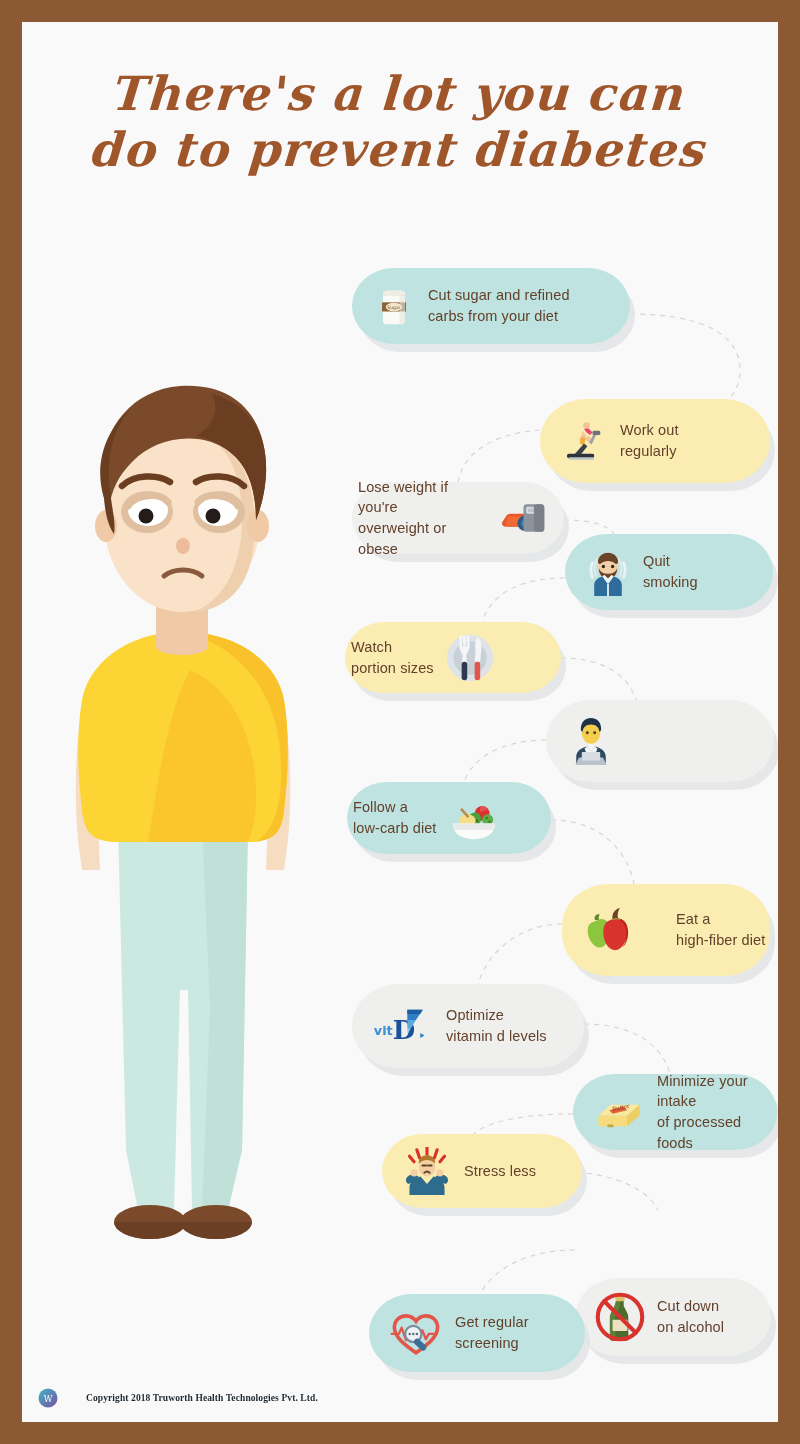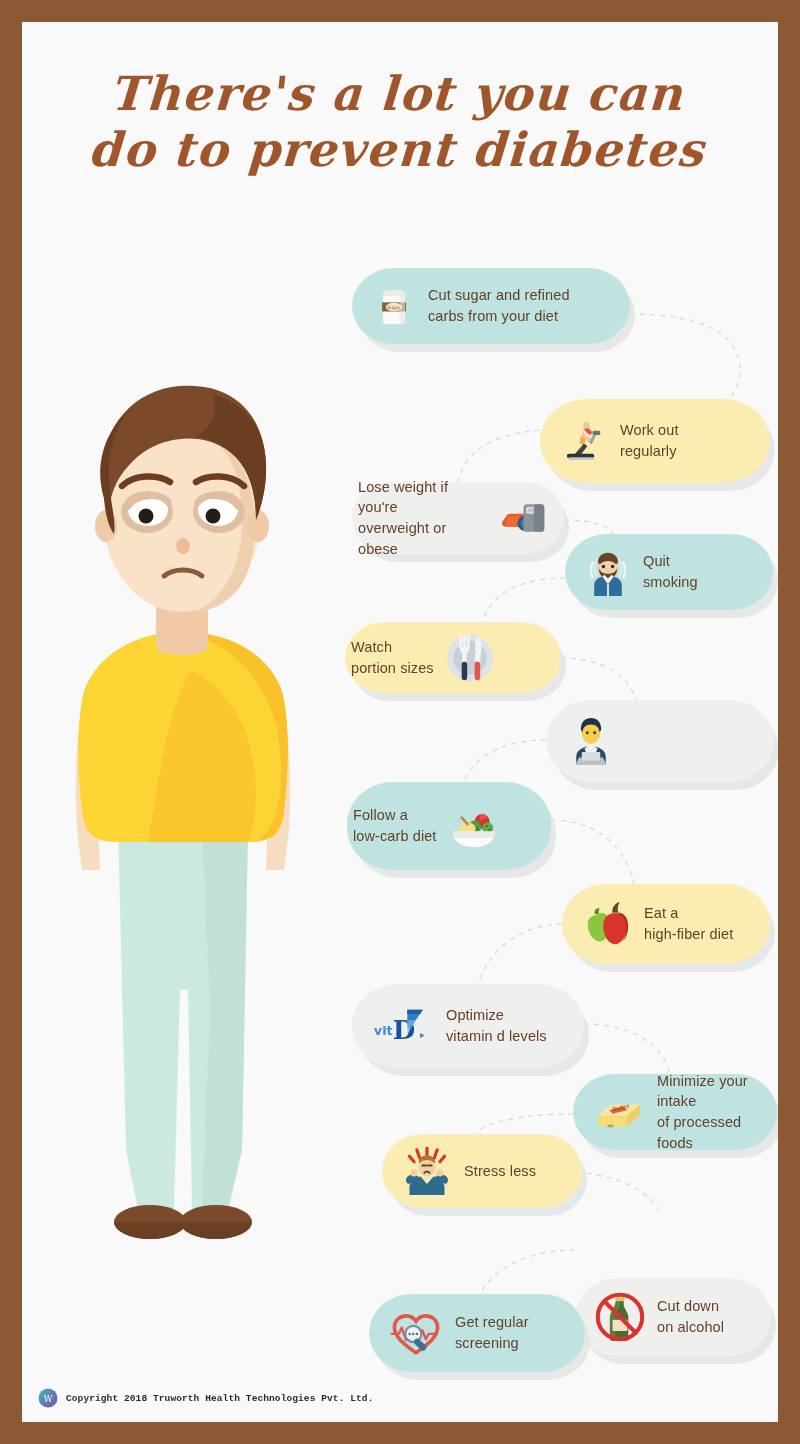--- a/index.html
+++ b/index.html
@@ -94,25 +94,26 @@
   
   #footer {
     position: absolute;
     left: 16px;
     bottom: 14px;
     display: flex;
     align-items: center;
     gap: 8px;
   }
   #footer .fcap {
-    font-family: Liberation Mono, monospace;
+    font-family: Liberation Serif, serif;
     font-size: 9.5px;
     font-weight: 700;
     color: #1E2A32;
     letter-spacing: .1px;
+    margin-left: 20px;
   }
 </style>
 </head>
 <body>
 
 <div id="poster">
 
   <div class="title-wrap">
     <div class="title-line l1">There's a lot you can</div>
     <div class="title-line l2">do to prevent diabetes</div>
@@ -279,41 +280,41 @@
         <path d="M26 38h3l1 6-2 4-2-4z" fill="#C0392B"></path>
         <ellipse cx="27" cy="17" rx="10" ry="12" fill="#F5CE4E"></ellipse>
         <path d="M16 13c0-8 5-12 11-12s11 4 11 12c0 2-1 3-2 3 0-5-4-8-9-8s-9 3-9 8c-1 0-2-1-2-3z" fill="#1F3346"></path>
         <circle cx="23" cy="17" r="1.6" fill="#4A3B1E"></circle>
         <circle cx="31" cy="17" r="1.6" fill="#4A3B1E"></circle>
         <path d="M14 44h26l4 8H10z" fill="#B9C2CB"></path>
         <rect x="17" y="38" width="20" height="9" rx="1" fill="#D7DDE3"></rect>
       </svg>
         </span>
       </div>
-      <div class="bubble teal icon-right" style="left: 325px; top: 760px; width: 204px; height: 88px;">
+      <div class="bubble teal icon-right" style="left: 325px; top: 760px; width: 204px; height: 72px;">
         <span class="btext">Follow a
 low-carb diet</span>
         <span class="icon">
           <svg width="52" height="46" viewBox="0 0 56 50">
         <circle cx="38" cy="20" r="8" fill="#D9332E"></circle>
         <path d="M38 12c3 0 5 2 6 5-3-1-6 0-8 2-1-4 0-6 2-7z" fill="#E8544C"></path>
         <circle cx="30" cy="26" r="7" fill="#4E9E3E"></circle>
         <circle cx="44" cy="27" r="6" fill="#5FAE48"></circle>
         <circle cx="28" cy="24" r="1.3" fill="#2F6B26"></circle>
         <circle cx="32" cy="28" r="1.3" fill="#2F6B26"></circle>
         <circle cx="43" cy="25" r="1.3" fill="#3A7A2E"></circle>
         <circle cx="46" cy="29" r="1.3" fill="#3A7A2E"></circle>
         <ellipse cx="22" cy="28" rx="9" ry="7" fill="#F5DF86"></ellipse>
         <path d="M16 14l8 9-2 2-8-9z" fill="#B98A4D"></path>
         <path d="M6 31h46c0 10-8 17-23 17S6 41 6 31z" fill="#FBFBF9"></path>
         <path d="M6 31h46c0 3-1 5-2 7H8c-1-2-2-4-2-7z" fill="#E9EBEB"></path>
       </svg>
         </span>
       </div>
-      <div class="bubble yellow icon-left" style="left: 540px; top: 862px; width: 208px; height: 80px;">
+      <div class="bubble yellow icon-left" style="left: 540px; top: 862px; width: 208px; height: 92px; gap: 32px;">
         <span class="icon">
           <svg width="50" height="46" viewBox="0 0 54 50">
         <path d="M17 14c7-3 13 2 13 12s-5 18-11 18S6 35 6 26 10 17 17 14z" fill="#8CC63F"></path>
         <path d="M14 14c-2-4 2-7 5-6-1 2-1 4-1 6z" fill="#5C8A28"></path>
         <path d="M34 13c9-3 15 4 15 14s-6 20-13 20-13-9-13-19 3-13 11-15z" fill="#D9332E"></path>
         <path d="M36 13c10-2 14 6 14 15 0 6-2 12-6 16 3-5 4-10 4-16 0-8-4-14-12-15z" fill="#B8221E"></path>
         <path d="M33 13c-1-6 3-11 8-12-2 3-3 7-2 11z" fill="#6B4327"></path>
         <path d="M33 14c3-2 7-2 9 0-3-1-6-1-9 0z" fill="#8CC63F"></path>
       </svg>
         </span>

